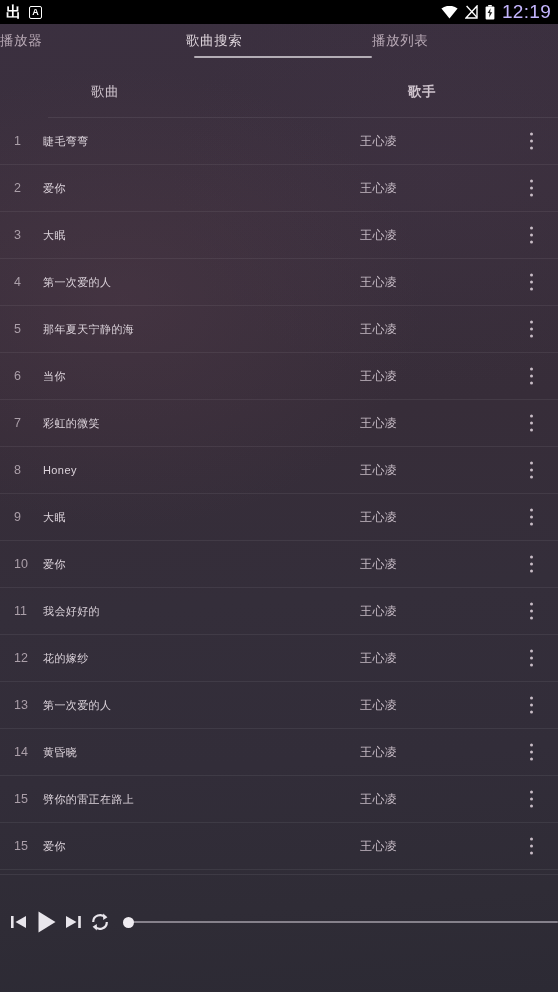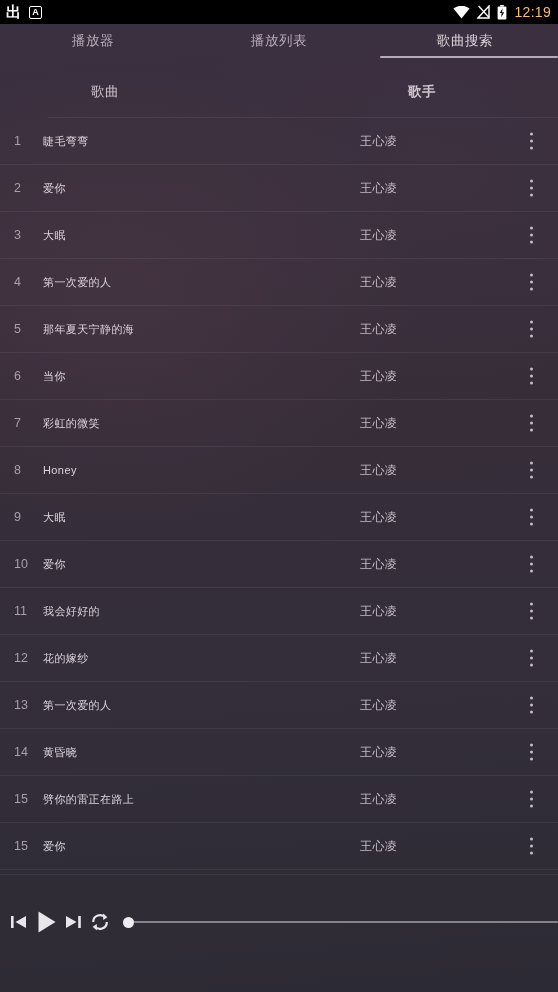--- a/index.html
+++ b/index.html
@@ -32,31 +32,31 @@
   .sb-right { margin-left:auto; display:flex; align-items:center; gap:7px; }
   .glyph-ime {
     color:#fff; font-size:15px; line-height:15px; font-weight:700;
     font-family:"DejaVu Sans",sans-serif;
   }
   .glyph-abox {
     width:13px; height:13px; border:1.5px solid #fff; border-radius:2px;
     display:flex; align-items:center; justify-content:center;
     color:#fff; font-size:9px; font-weight:700; line-height:1;
   }
-  .sb-time { color:#fdba74; font-size:14px; letter-spacing:.3px; }
+  .sb-time { color:#c4b5fd; font-size:19px; letter-spacing:.3px; }
   .ico { display:block; }
 
   
   #tabbar {
     position:absolute; top:24px; left:0; right:0; height:34px;
     display:flex; align-items:stretch; z-index:20;
   }
   .tab {
     flex:1 1 0; position:relative;
-    display:flex; align-items:center; justify-content:center;
+    display:flex; align-items:center; 
     color:#b9aab6; font-size:13.5px; letter-spacing:.6px;
     cursor:pointer; user-select:none;
   }
   .tab.active { color:#dfd6dd; }
   .tab.active::after {
     content:""; position:absolute; left:8px; right:0; bottom:0;
     height:2.5px; background:#b3adb5; border-radius:1px;
   }
 
   
@@ -177,25 +177,25 @@
         </svg>
       </span>
       <span class="sb-time">12:19</span>
     </div>
   </div>
 
   <div id="tabbar">
     <div class="tab">
       <span>播放器</span>
     </div>
+    <div class="tab active">
+      <span>歌曲搜索</span>
+    </div>
     <div class="tab">
       <span>播放列表</span>
-    </div>
-    <div class="tab active">
-      <span>歌曲搜索</span>
     </div>
   </div>
 
   <div id="colhead">
     <span class="ch ch-song">歌曲</span>
     <span class="ch ch-artist">歌手</span>
     <span class="rule"></span>
   </div>
 
   <div id="list">

